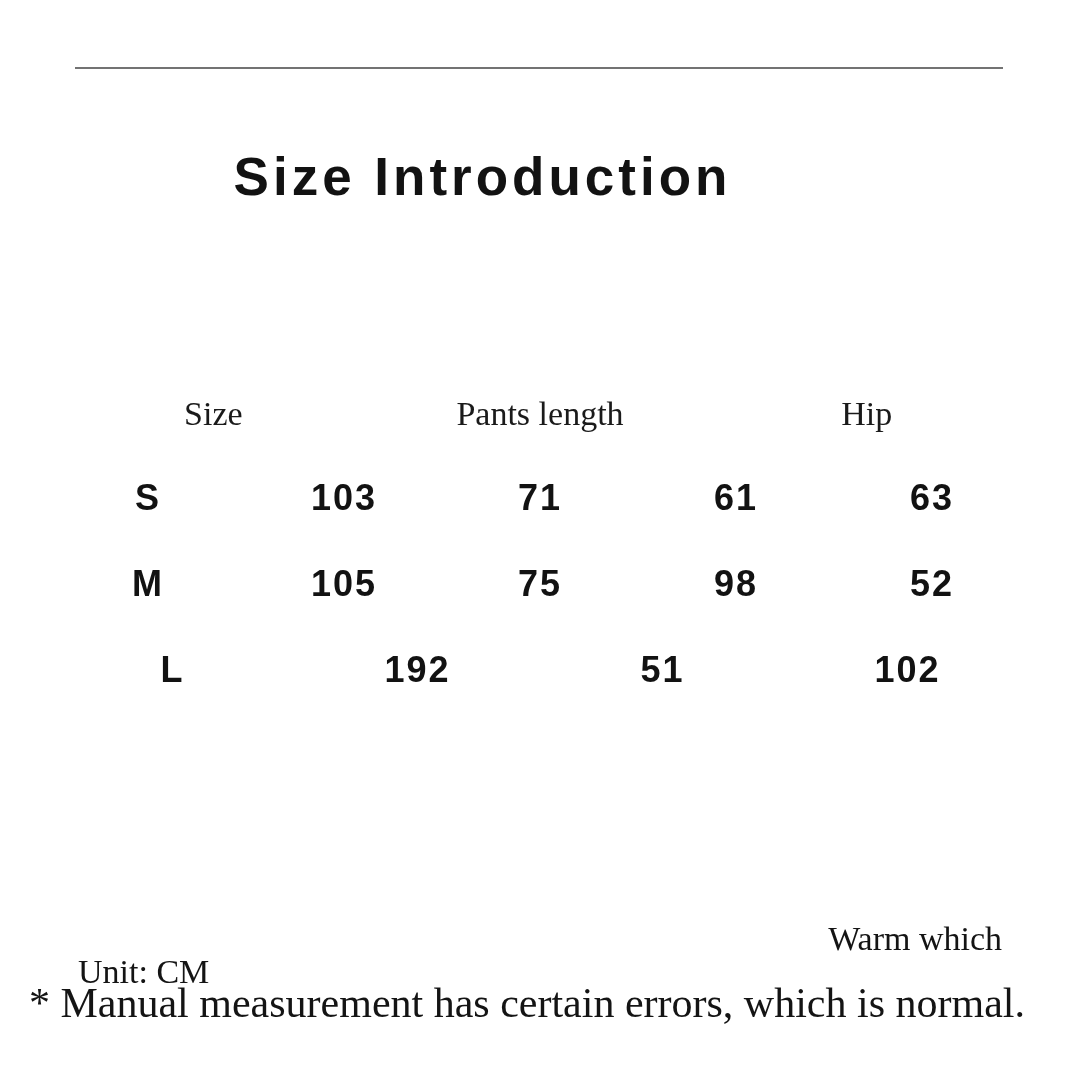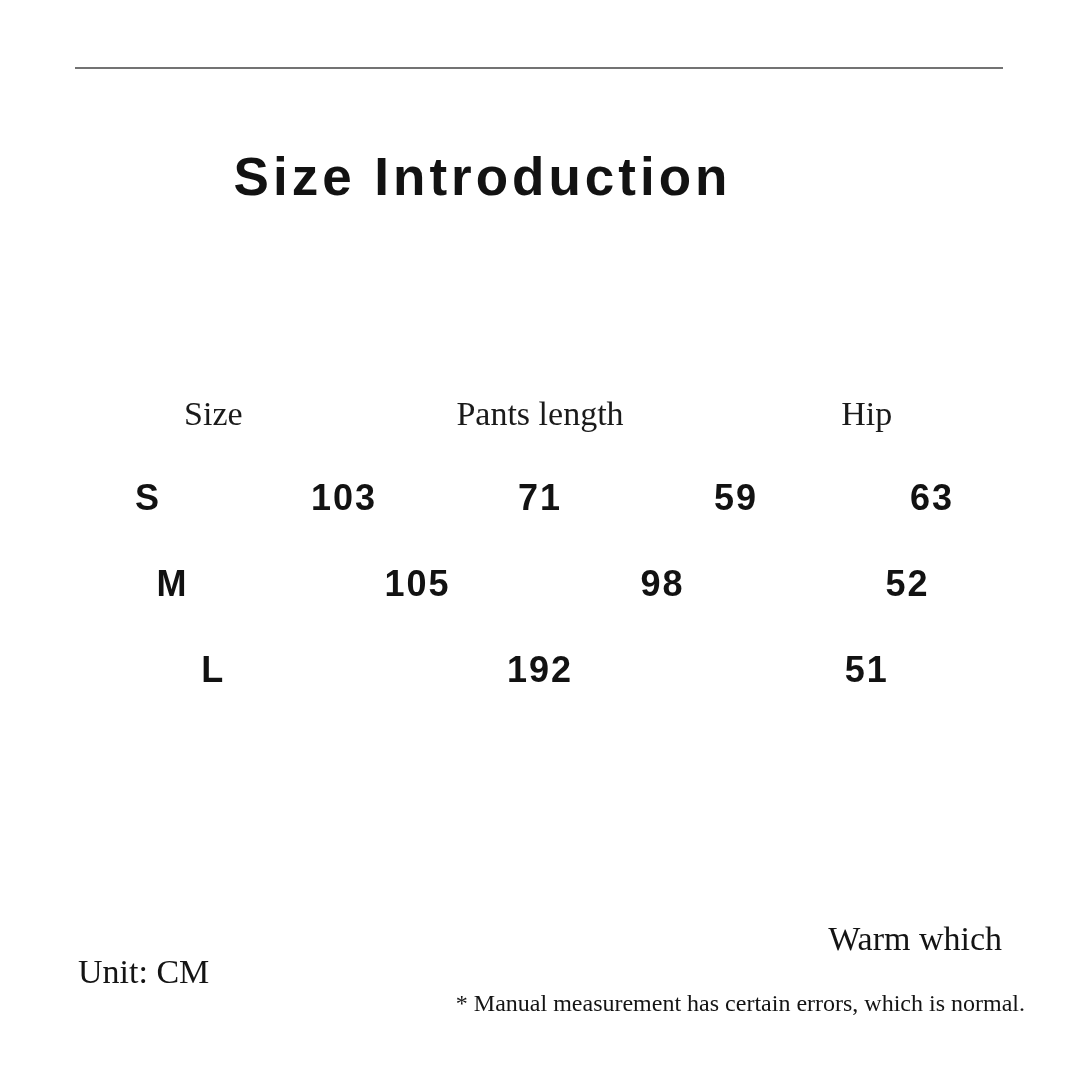--- a/index.html
+++ b/index.html
@@ -86,21 +86,21 @@
     right: 78px;
     top: 919px;
     font-size: 34px;
     line-height: 40px;
     white-space: nowrap;
   }
   .measurement-note {
     position: absolute;
     right: 55px;
     top: 983px;
-    font-size: 24px;
+    font-size: 42px;
     line-height: 40px;
     white-space: nowrap;
     text-align: center;
   }
 </style>
 </head>
 <body>
 
 <div class="divider"></div>
 
@@ -110,33 +110,35 @@
   <div class="table-row header-row">
     <div>Size</div>
     <div>Pants length</div>
     <div>Hip</div>
   </div>
 
   <div class="table-row data-row row-s">
     <div>S</div>
     <div>103</div>
     <div>71</div>
-    <div>59</div>
+    <div>61</div>
     <div>63</div>
   </div>
 
   <div class="table-row data-row row-m">
     <div>M</div>
     <div>105</div>
+    <div>75</div>
     <div>98</div>
     <div>52</div>
   </div>
 
   <div class="table-row data-row row-l">
     <div>L</div>
     <div>192</div>
     <div>51</div>
+    <div>102</div>
   </div>
 </div>
 
 <div class="unit-label">Unit: CM</div>
 <div class="warm-tips-label">Warm which</div>
 <div class="measurement-note">* Manual measurement has certain errors, which is normal.</div>
 
 </body></html>

